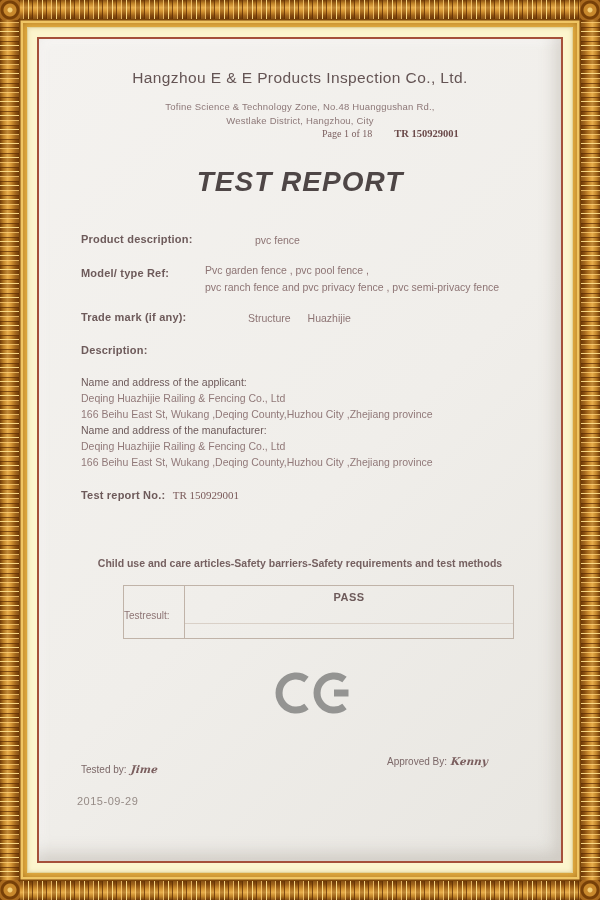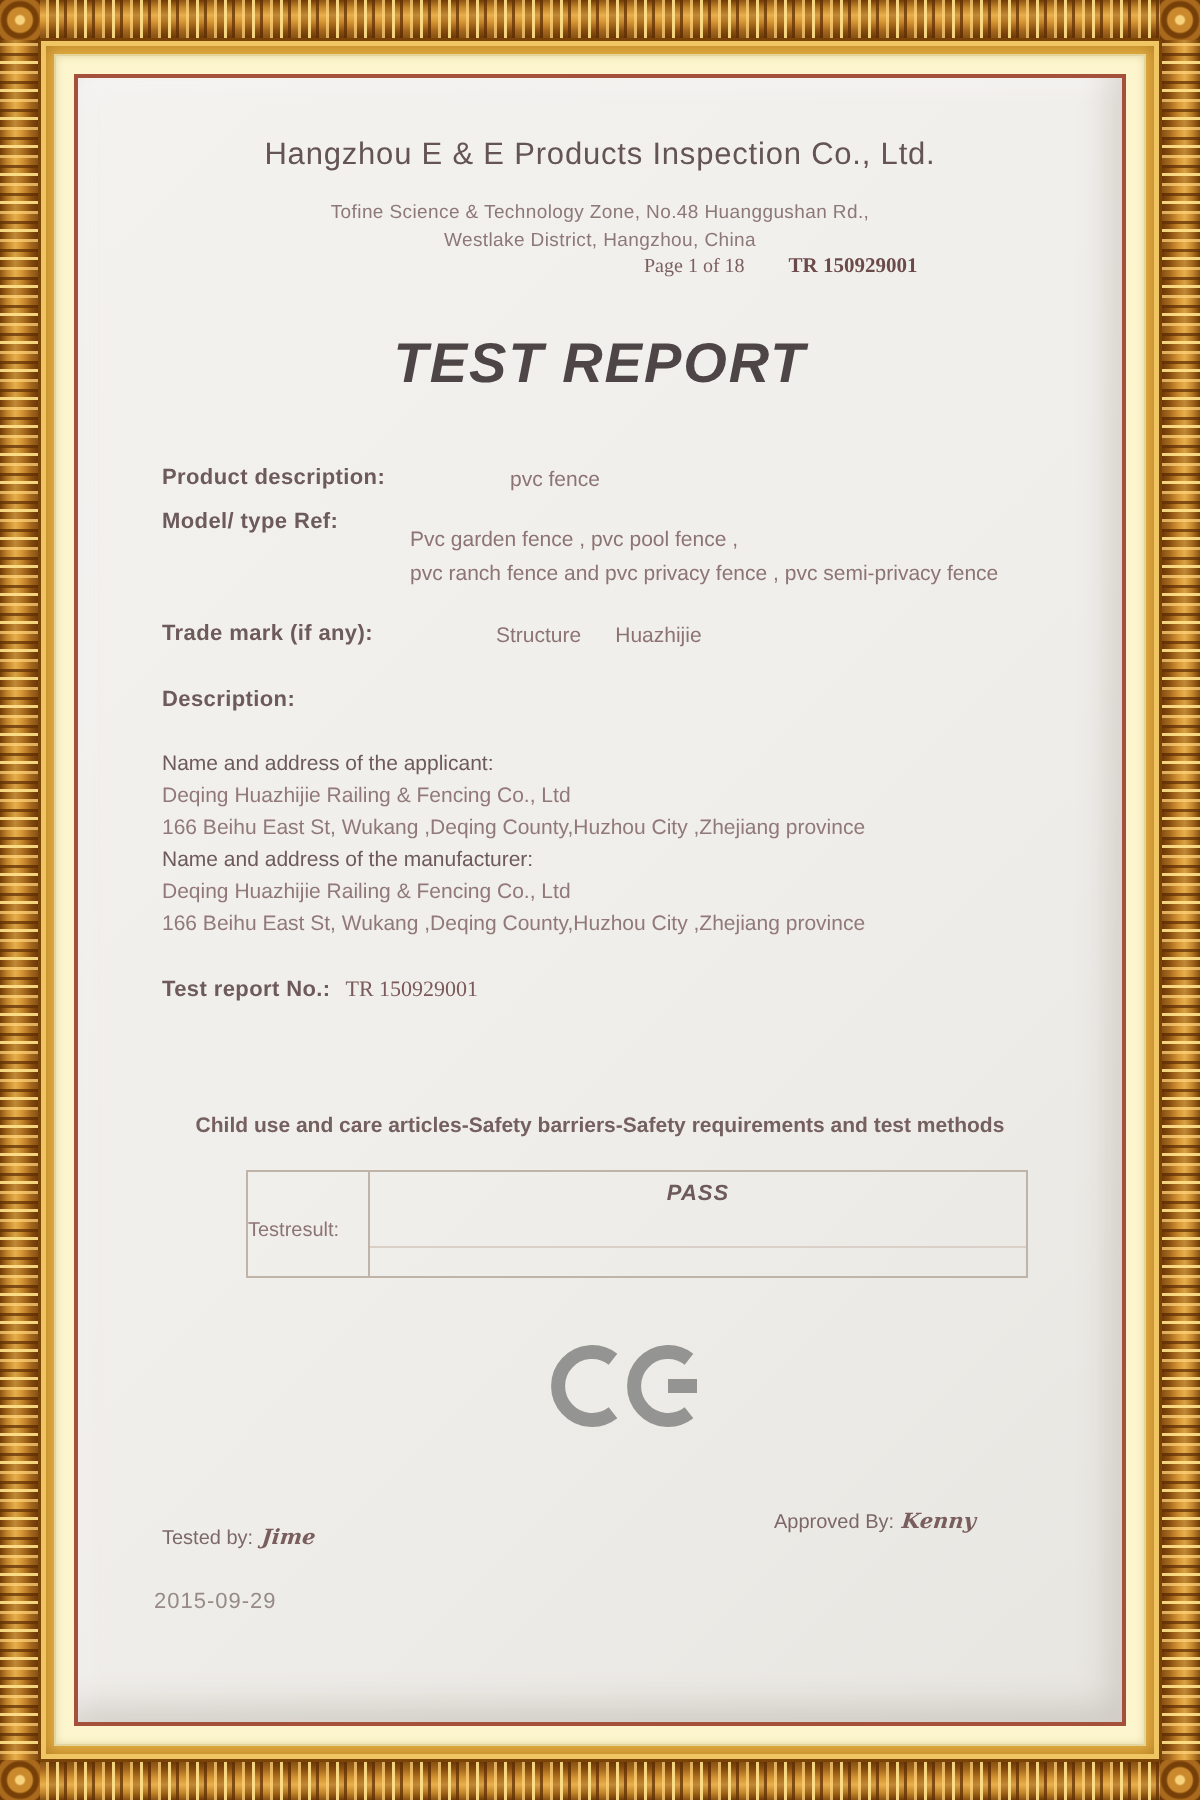--- a/index.html
+++ b/index.html
@@ -63,21 +63,21 @@
   .lbl{font-weight:bold;font-size:11px;color:#6d5a5a;letter-spacing:.2px;}
   .val{font-size:10.5px;color:#8d7474;}
   .heading{font-weight:normal;font-size:10.5px;color:#6d5a5a;}
   .body{font-size:10.5px;color:#917979;}
   .stmt{font-weight:bold;font-size:10px;color:#6d5a5a;letter-spacing:.2px;}
   .standard{top:501px;font-weight:bold;font-size:11px;color:#6d5a5a;}
   .std-title{top:518px;font-weight:600;font-size:10.5px;color:#756060;}
   .result-box{top:546px;left:84px;width:389px;height:52px;border:1px solid #c0b3a8;display:flex;}
   .result-label{width:60px;border-right:1px solid #c0b3a8;display:flex;flex-direction:row;
     align-items:center;justify-content:flex-start;padding-top:6px;font-size:10px;color:#8d7474;line-height:1.5;}
-  .result-main{flex:1;position:relative;font-style:italic;}
+  .result-main{flex:1;position:relative;}
   .result-value{position:absolute;top:5px;left:0;right:0;text-align:center;
     font-weight:bold;font-size:11px;color:#6d5a5a;letter-spacing:.5px;}
   .result-line{position:absolute;left:0;right:0;top:37px;border-top:1px solid #d9d0c7;}
   .ce{top:630px;left:236px;width:80px;height:48px;}
   .sig-row{font-size:10px;color:#7c6868;}
   .tested{top:724px;left:42px;}
   .approved{top:716px;left:348px;}
   .sig{font-family:"DejaVu Serif",serif;font-style:italic;font-weight:700;font-size:10.5px;
     color:#7a5e5e;display:inline-block;transform:skewX(-6deg);margin-left:4px;}
   .date{top:756px;left:38px;font-size:11px;color:#968b86;letter-spacing:.5px;}
@@ -94,31 +94,31 @@
 <div class="corner c-bl"></div>
 <div class="corner c-br"></div>
 <div class="band-gold"></div>
 <div class="band-cream"></div>
 <div class="redline"></div>
 
 <div class="paper">
 
   <div class="abs ctr company">Hangzhou E &amp; E Products Inspection Co., Ltd.</div>
   <div class="abs ctr addr addr1">Tofine Science &amp; Technology Zone, No.48 Huanggushan Rd.,</div>
-  <div class="abs ctr addr addr2">Westlake District, Hangzhou, China</div>
+  <div class="abs ctr addr addr2">Westlake District, Hangzhou, City</div>
   <div class="abs pagerow">
     <span>Page 1 of 18</span><span class="ref">TR 150929001</span>
   </div>
 
   <div class="abs ctr title">TEST REPORT</div>
 
   <div class="abs lbl" style="top:194px;left:42px;">Product description:</div>
   <div class="abs val" style="top:195px;left:216px;">pvc fence</div>
 
-  <div class="abs lbl" style="top:216px;left:42px;">Model/ type Ref:</div>
+  <div class="abs lbl" style="top:228px;left:42px;">Model/ type Ref:</div>
   <div class="abs val" style="top:225px;left:166px;">Pvc garden fence , pvc pool fence ,</div>
   <div class="abs val" style="top:242px;left:166px;">pvc ranch fence and pvc privacy fence , pvc semi-privacy fence</div>
 
   <div class="abs lbl" style="top:272px;left:42px;">Trade mark (if any):</div>
   <div class="abs val" style="top:273px;left:209px;">
     <span>Structure</span><span style="margin-left:17px;">Huazhijie</span>
   </div>
 
   <div class="abs lbl" style="top:305px;left:42px;">Description:</div>
 

